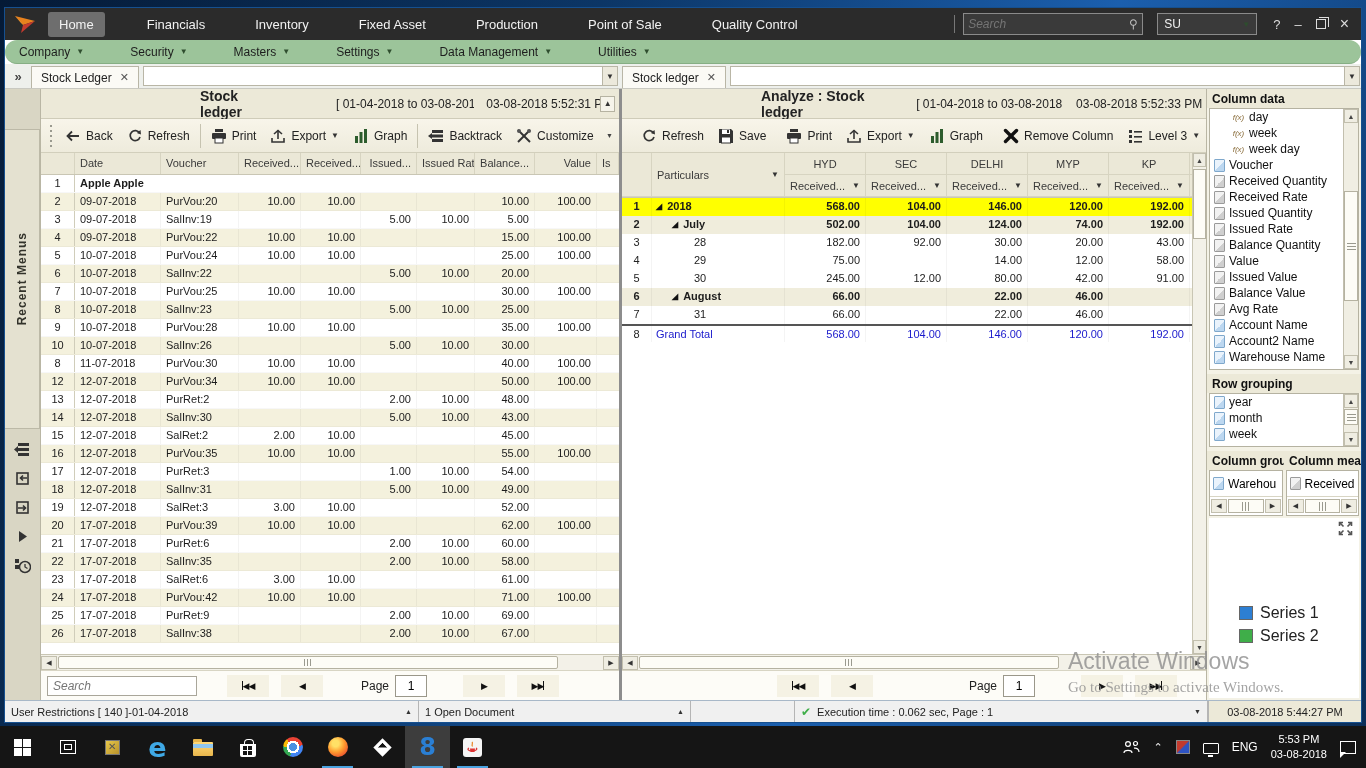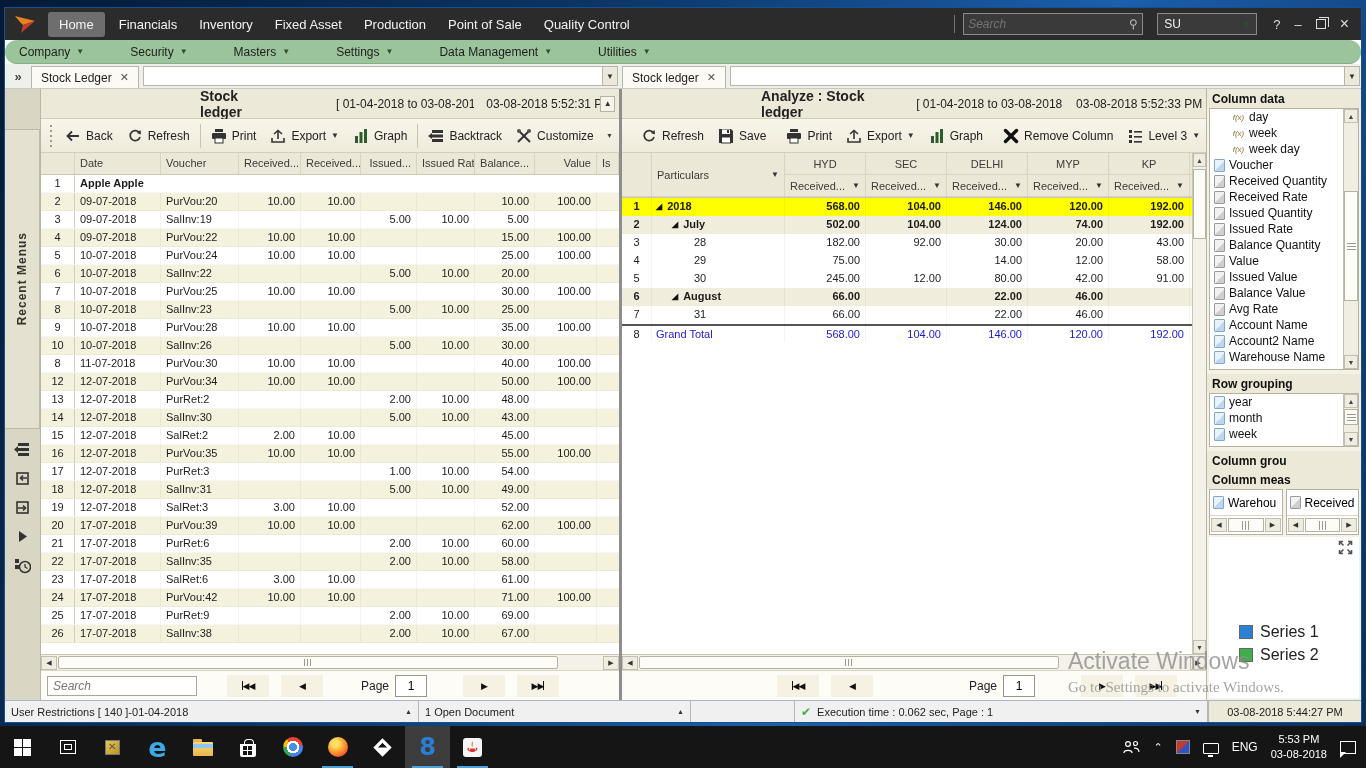--- a/index.html
+++ b/index.html
@@ -136,21 +136,21 @@
   .icon-page { width:11px; height:13px; border:1px solid #9a9a9a; border-radius:1px; flex:0 0 auto; position:relative; }
   .icon-page.blue { background:linear-gradient(135deg,#eaf3fc 55%,#bcd7f0 55%); border-color:#7fa8cc;}
   .icon-page.gray { background:linear-gradient(135deg,#f2f2f2 55%,#cfcfcf 55%); border-color:#9a9a9a;}
   .icon-fx { width:13px; height:11px; font-size:8px; font-style:italic; color:#8a6d3b; flex:0 0 auto; text-align:center; line-height:11px;}
   .sb-vscroll { position:absolute; right:0; top:0; bottom:0; width:15px; background:#f0eee3; border-left:1px solid #c2bfae;
     display:flex; flex-direction:column; align-items:center; font-size:7px; color:#444;}
   .sb-vscroll .sb { width:100%; height:14px; background:#efede2; border:1px solid #c2bfae; display:flex; align-items:center; justify-content:center;}
   .sb-vscroll .flexspace { flex:1; width:100%; position:relative;}
   .sb-vthumb { position:absolute; left:0; width:100%; background:#fdfcf6; border:1px solid #b5b2a1; display:flex; align-items:center; justify-content:center;}
   .hgrip3 { width:9px; height:7px; background:repeating-linear-gradient(to bottom,#9a9a8f 0 1px,transparent 1px 3px); }
-  .sb-duo-titles { display:flex;flex-direction:column; }
+  .sb-duo-titles { display:flex; }
   .sb-duo-titles .sb-title { flex:1; white-space:nowrap; overflow:hidden; padding-right:0;}
   .duo { display:flex; gap:3px; margin:0 2px; }
   .duo-box { flex:1; background:#fff; border:1px solid #b5b2a1; }
   .duo-item { height:26px; display:flex; align-items:center; gap:4px; padding-left:3px; overflow:hidden; white-space:nowrap; border-bottom:1px solid #d8d5c4;}
   .mini-hs { height:18px; display:flex; align-items:center; justify-content:space-between; padding:1px; font-size:7px; color:#333;}
   .mini-hs .b { width:16px; height:14px; background:#efede2; border:1px solid #c2bfae; display:flex; align-items:center; justify-content:center;}
   .mini-hs .t { flex:1; height:14px; margin:0 1px; background:#fdfcf6; border:1px solid #b5b2a1; display:flex; align-items:center; justify-content:center;}
   .vgrip { width:7px; height:9px; background:repeating-linear-gradient(to right,#9a9a8f 0 1px,transparent 1px 3px);}
   .expand-row { display:flex; justify-content:flex-end; padding:3px 6px 0 0; background:#fff; margin:2px 2px 0 2px;}
   .sb-bottom { flex:1; background:#fff; margin:0 2px 2px 2px; position:relative;}
@@ -219,21 +219,21 @@
 <div class="window">
 
   <div class="menubar">
     <span class="applogo">
       <svg viewBox="0 0 26 22">
             <polygon points="2,3 22,8 10,12" fill="#e8821e"></polygon>
             <polygon points="10,12 22,8 8,20" fill="#c43a2e"></polygon>
             <polygon points="2,3 10,12 8,9" fill="#f0a43c"></polygon>
           </svg>
     </span>
-    <span id="menu-items" style="display: flex; align-items: center;">
+    <span id="menu-items" style="display: flex; align-items: center; gap: 28px;">
           <span class="menu-item active">Home</span>
           <span class="menu-item">Financials</span>
           <span class="menu-item">Inventory</span>
           <span class="menu-item">Fixed Asset</span>
           <span class="menu-item">Production</span>
           <span class="menu-item">Point of Sale</span>
           <span class="menu-item">Quality Control</span>
         </span>
     <span class="mb-right">
       <span class="mb-sep"></span>

